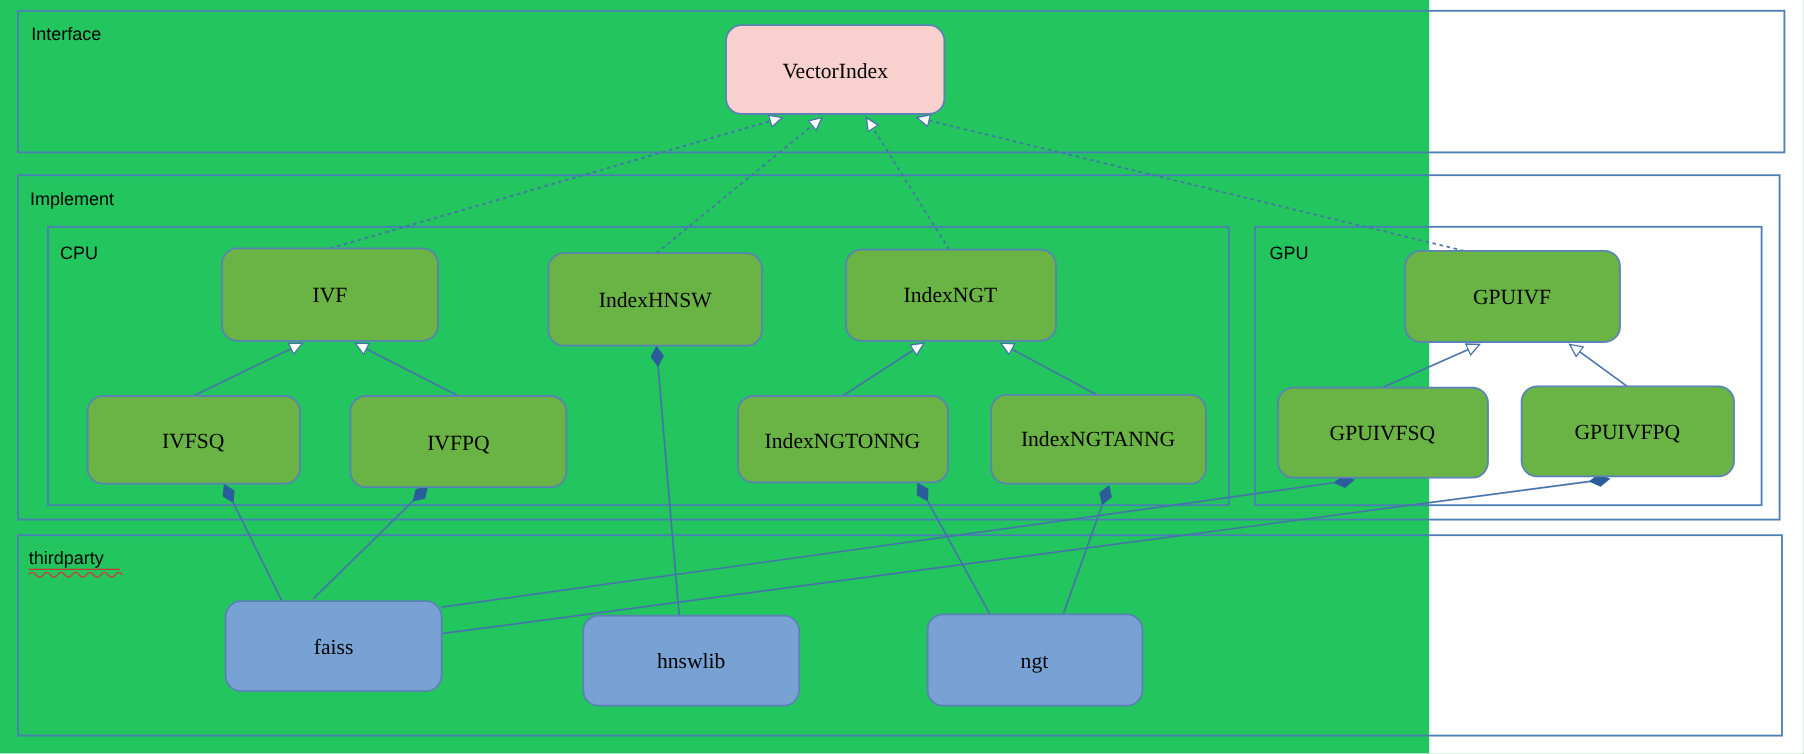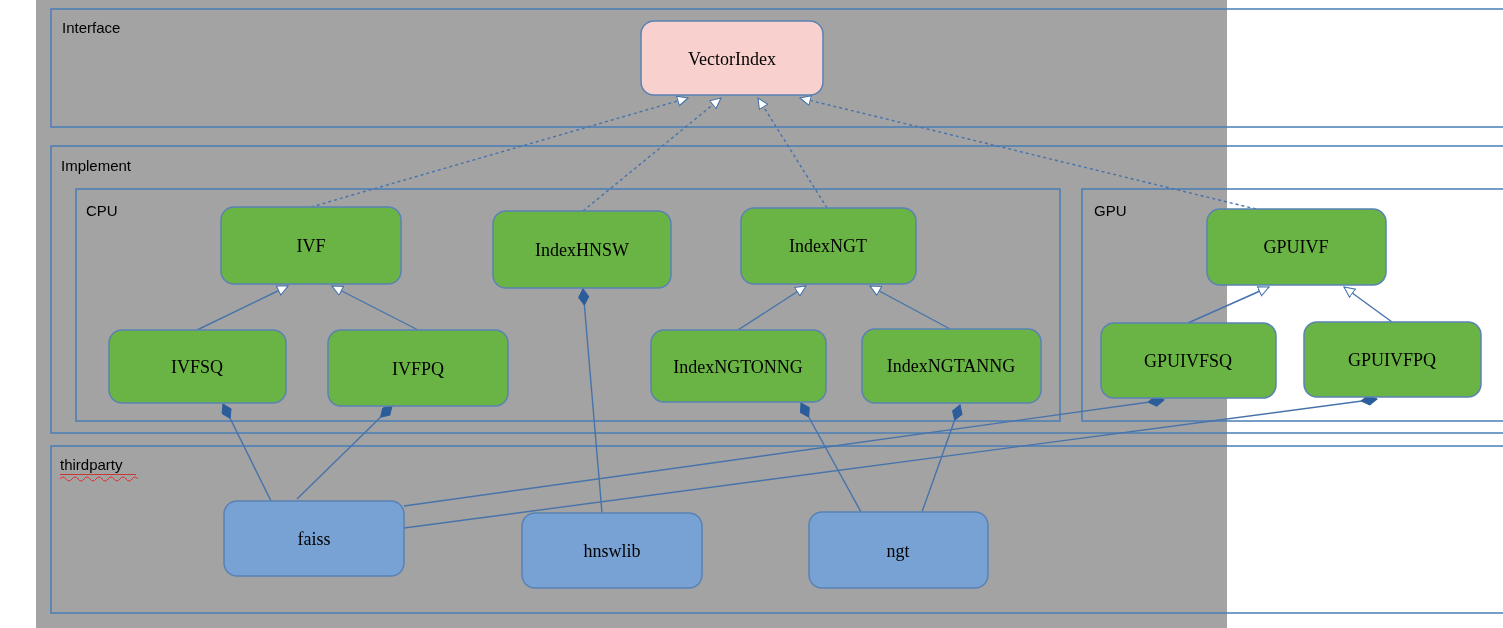--- a/index.html
+++ b/index.html
@@ -1,16 +1,16 @@
 <!DOCTYPE html>
 <html><head>
 <meta charset="utf-8">
 <style>
   html,body { margin:0; padding:0; background:#ffffff; }
-  .canvas-wrap { width:1191px; height:628px; position:relative; background:#a3a3a3;margin-left:36px; }
+  .canvas-wrap { width:1191px; height:628px; position:relative; background:#22c55e; }
   svg { display:block; }
   .frame   { fill:none; stroke:#4a7eb5; stroke-width:1.5; }
   .node    { stroke:#5a82b4; stroke-width:1.5; }
   .edge    { stroke:#4773ab; stroke-width:1.4; fill:none; }
   .dashed  { stroke-dasharray:3 3; }
   .tri     { marker-end:url(#mk-triangle); }
   .dia     { marker-end:url(#mk-diamond); }
   .seclabel  { font:15px "Liberation Sans", sans-serif; fill:#000000; }
   .nodelabel { font:18px "Liberation Serif", serif; fill:#000000; text-anchor:middle; }
   .squiggle  { fill:none; stroke:#e03030; stroke-width:1; }

